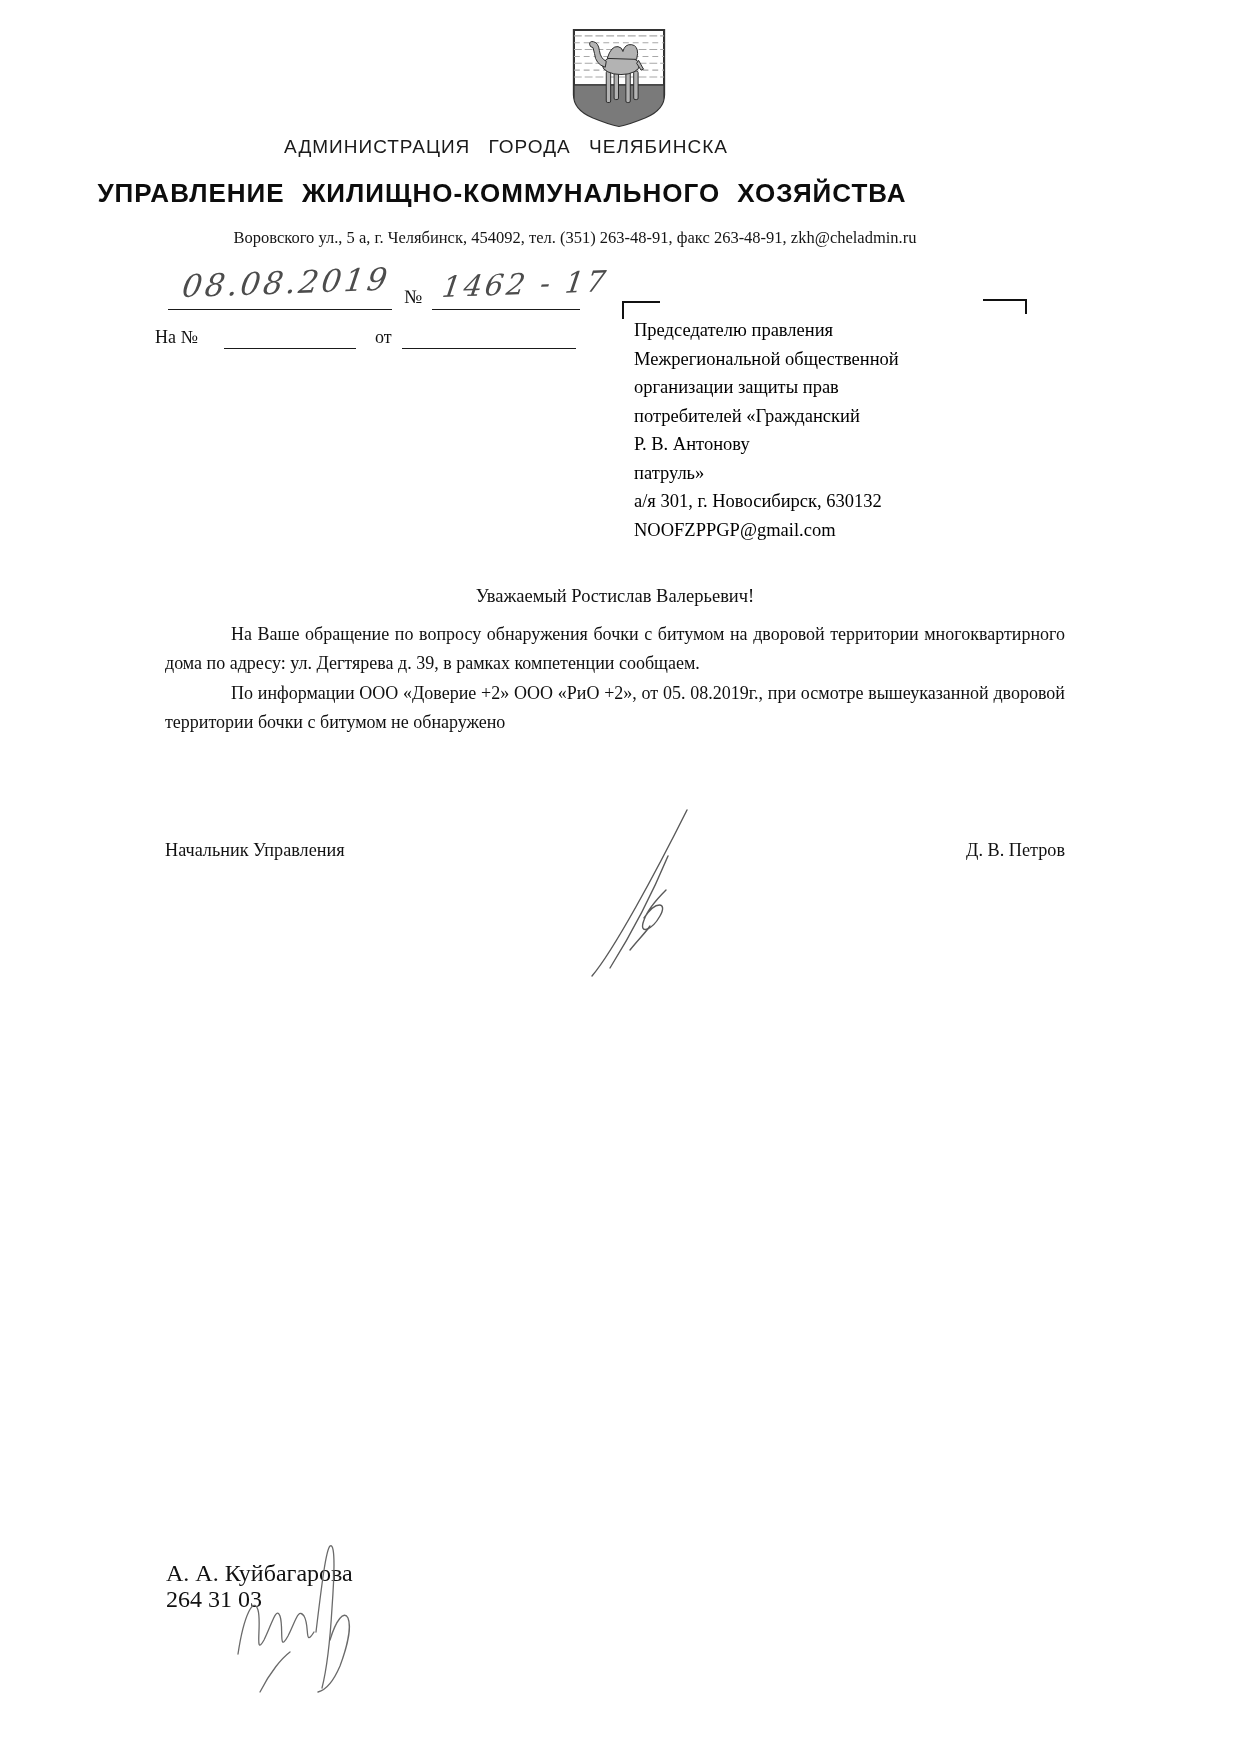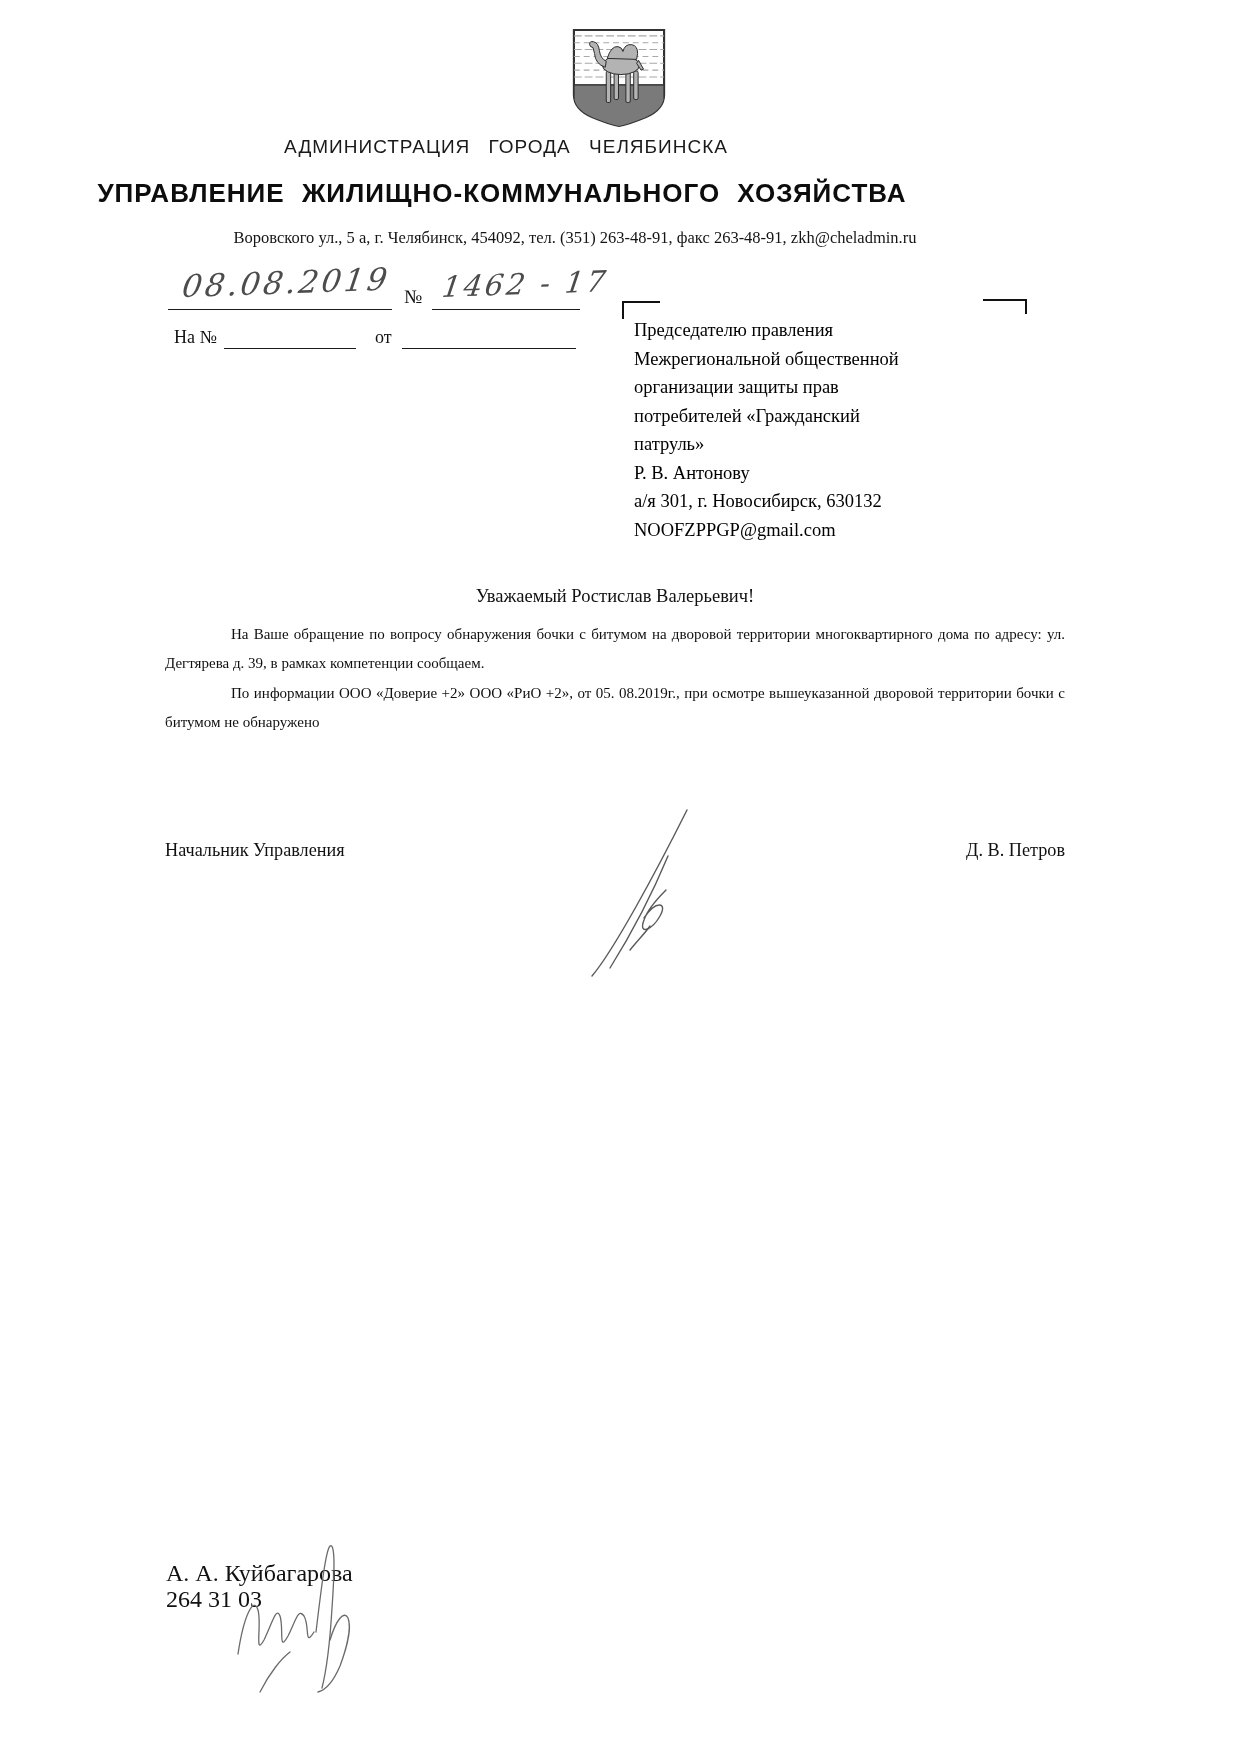--- a/index.html
+++ b/index.html
@@ -37,37 +37,37 @@
     transform:rotate(-2deg) skewX(-10deg);
     transform-origin:left bottom;
     letter-spacing:3px;
   }
   .date-line{left:168px;top:309px;width:224px;border-top:1.6px solid #1a1a1a;height:0;}
   .date-hand{left:180px;top:268px;font-size:31px;}
   .num-label{left:404px;top:286px;font-size:19px;}
   .num-line{left:432px;top:309px;width:148px;border-top:1.6px solid #1a1a1a;height:0;}
   .num-hand{left:440px;top:270px;font-size:29px;}
 
-  .reply-label{left:174px;top:327px;font-size:18px;}
+  .reply-label{left:155px;top:327px;font-size:18px;}
   .reply-line{left:224px;top:348px;width:132px;border-top:1.6px solid #1a1a1a;height:0;}
   .from-label{left:375px;top:327px;font-size:18px;}
   .from-line{left:402px;top:348px;width:174px;border-top:1.6px solid #1a1a1a;height:0;}
 
   
   .corner-left{left:622px;top:301px;width:36px;height:16px;
     border-top:2.5px solid #111;border-left:2.5px solid #111;}
   .corner-right{left:983px;top:299px;width:42px;height:13px;
     border-top:2.5px solid #111;border-right:2.5px solid #111;}
 
   
   .recipient{left:634px;top:316px;width:360px;font-size:18.5px;line-height:28.5px;color:#000000;}
 
   
   .salutation{left:165px;top:586px;width:900px;text-align:center;font-size:18.5px;}
-  .body-text{left:165px;top:620px;width:900px;font-size:15px;line-height:29.3px;
+  .body-text{left:165px;top:620px;width:900px;font-size:18px;line-height:29.3px;
     text-align:justify;color:#101010;}
   .body-text p{margin:0;text-indent:66px;}
 
   
   .sig-position{left:165px;top:840px;font-size:18.2px;}
   .sig-name{left:765px;top:840px;width:300px;text-align:right;font-size:18.2px;font-family:Liberation Serif, serif;}
   .sig-petrov{left:586px;top:800px;width:132px;height:188px;}
 
   
   .executor{left:166px;top:1560px;font-size:24px;line-height:26px;}
@@ -132,22 +132,22 @@
 <div class="abs from-line"></div>
 
 <div class="abs corner-left"></div>
 <div class="abs corner-right"></div>
 
 <div class="abs recipient">
   <div>Председателю правления</div>
   <div>Межрегиональной общественной</div>
   <div>организации защиты прав</div>
   <div>потребителей «Гражданский</div>
+  <div>Р. В. Антонову</div>
   <div>патруль»</div>
-  <div>Р. В. Антонову</div>
   <div>а/я 301, г. Новосибирск, 630132</div>
   <div>NOOFZPPGP@gmail.com</div>
 </div>
 
 <div class="abs salutation">Уважаемый Ростислав Валерьевич!</div>
 
 <div class="abs body-text">
   <p>На Ваше обращение по вопросу обнаружения бочки с битумом на дворовой территории многоквартирного дома по адресу: ул. Дегтярева д. 39, в рамках компетенции сообщаем.</p>
   <p>По информации ООО «Доверие +2» ООО «РиО +2», от 05. 08.2019г., при осмотре вышеуказанной дворовой территории бочки с битумом не обнаружено</p>
 </div>

